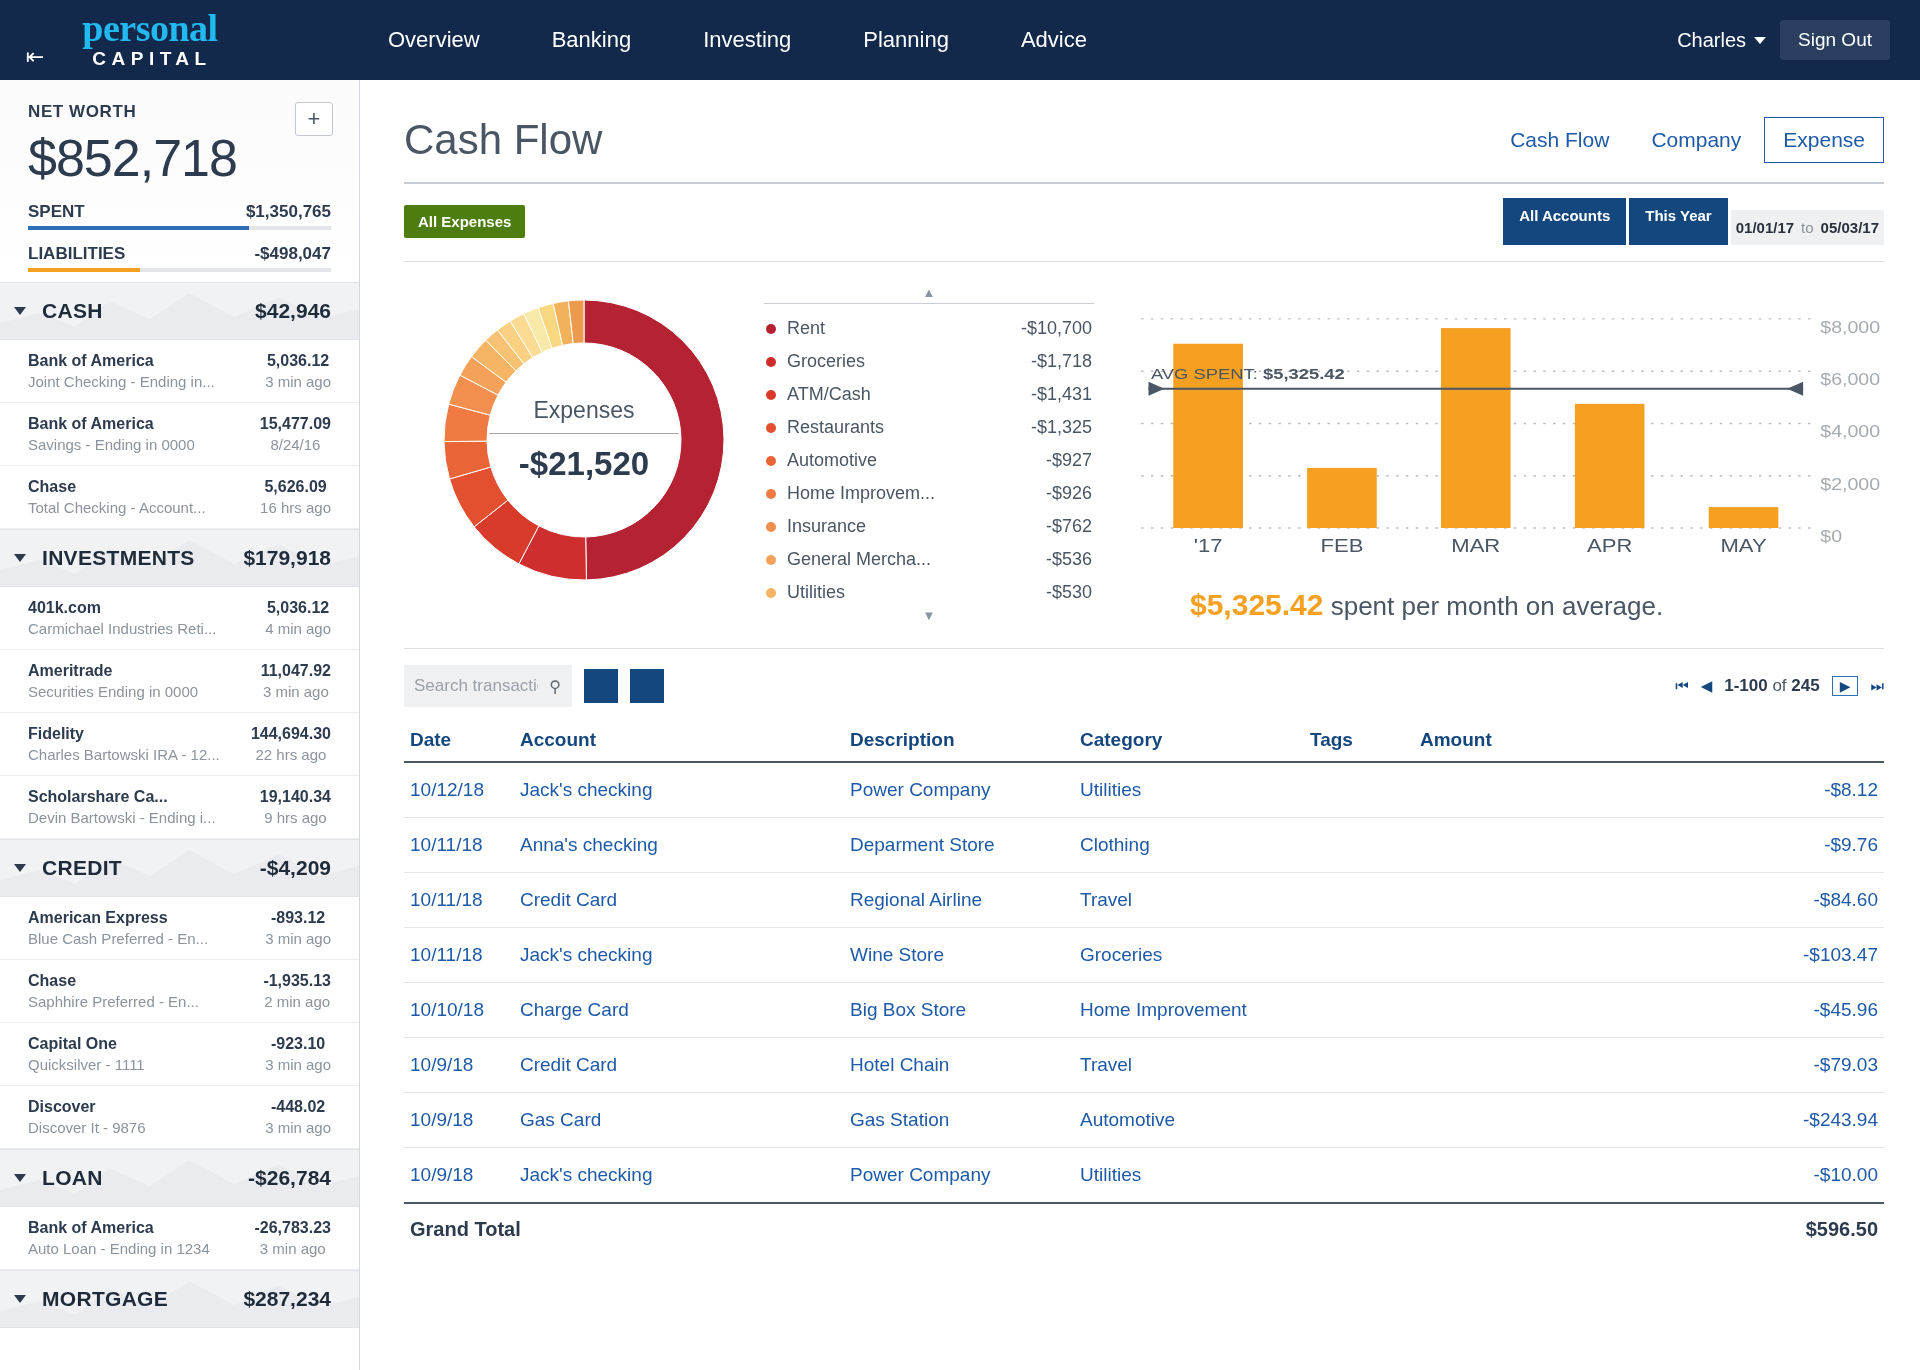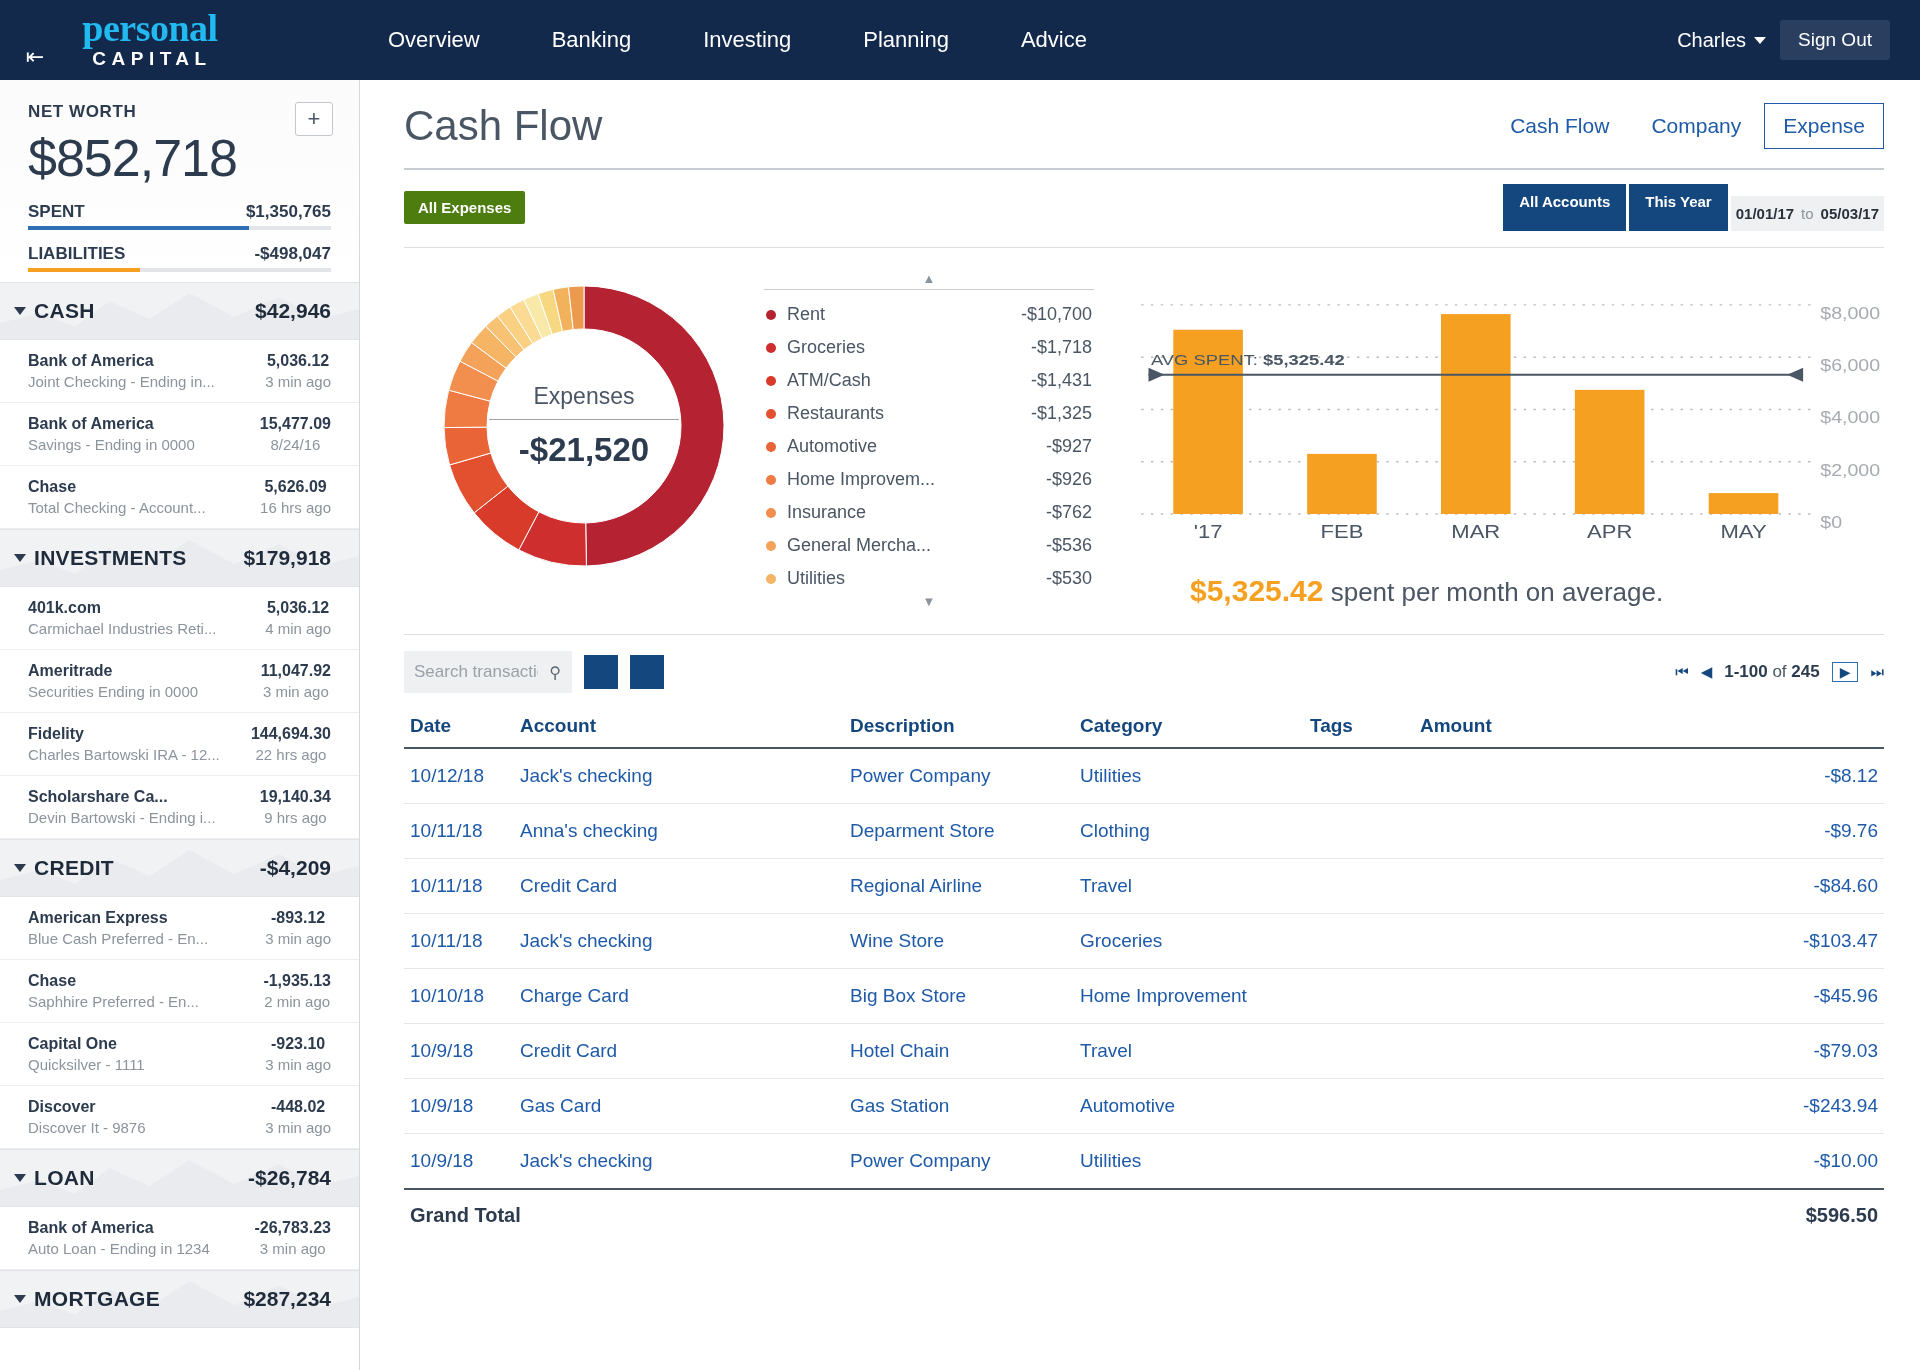--- a/index.html
+++ b/index.html
@@ -89,21 +89,21 @@
 
   .sec-header {
     display: flex; align-items: center; justify-content: space-between;
     padding: 16px 28px 16px 14px; cursor: pointer; position: relative;
     background: #f1f2f4; border-top: 1px solid #e2e4e7; border-bottom: 1px solid #e2e4e7;
     overflow: hidden;
   }
   .sec-header .mountain {
     position: absolute; inset: 0; opacity: 0.55; pointer-events: none;
   }
-  .sec-left { display: flex; align-items: center; gap: 8px; position: relative; z-index:2;}
+  .sec-left { display: flex; align-items: center; gap: 16px; position: relative; z-index:2;}
   .sec-caret {
     width: 0; height: 0; border-left: 6px solid transparent;
     border-right: 6px solid transparent; border-top: 8px solid #2d3b4e;
   }
   .sec-title {
     font-size: 21px; font-weight: bold; color: #1f2b3a; letter-spacing: 0.3px;
   }
   .sec-amount {
     font-size: 21px; font-weight: bold; color: #1f2b3a; position: relative; z-index:2;
   }
@@ -122,21 +122,21 @@
     overflow: hidden; text-overflow: ellipsis; max-width: 200px;
   }
   .acct-r { text-align: center; white-space: nowrap; }
   .acct-val { font-size: 16px; font-weight: bold; color: #2d3b4e; }
   .acct-time { font-size: 15px; color: #8b939c; margin-top: 3px; }
 
   
   .main { flex: 1; padding: 0 36px 0 44px; min-width: 0; }
   .page-head {
     display: flex; align-items: center; justify-content: space-between;
-    padding: 22px 0 18px 0; border-bottom: 2px solid #c9ccd1;
+    padding: 36px 0 18px 0; border-bottom: 2px solid #c9ccd1;
   }
   .page-title { font-size: 42px; color: #4a5663; font-weight: 300; }
   .head-tabs { display: flex; align-items: center; gap: 4px; }
   .head-tab {
     font-size: 21px; color: #1e5aa8; padding: 10px 18px; cursor: pointer;
     border: 1px solid transparent;
   }
   .head-tab.active { border: 1px solid #1e5aa8; }
 
   .filterbar {

